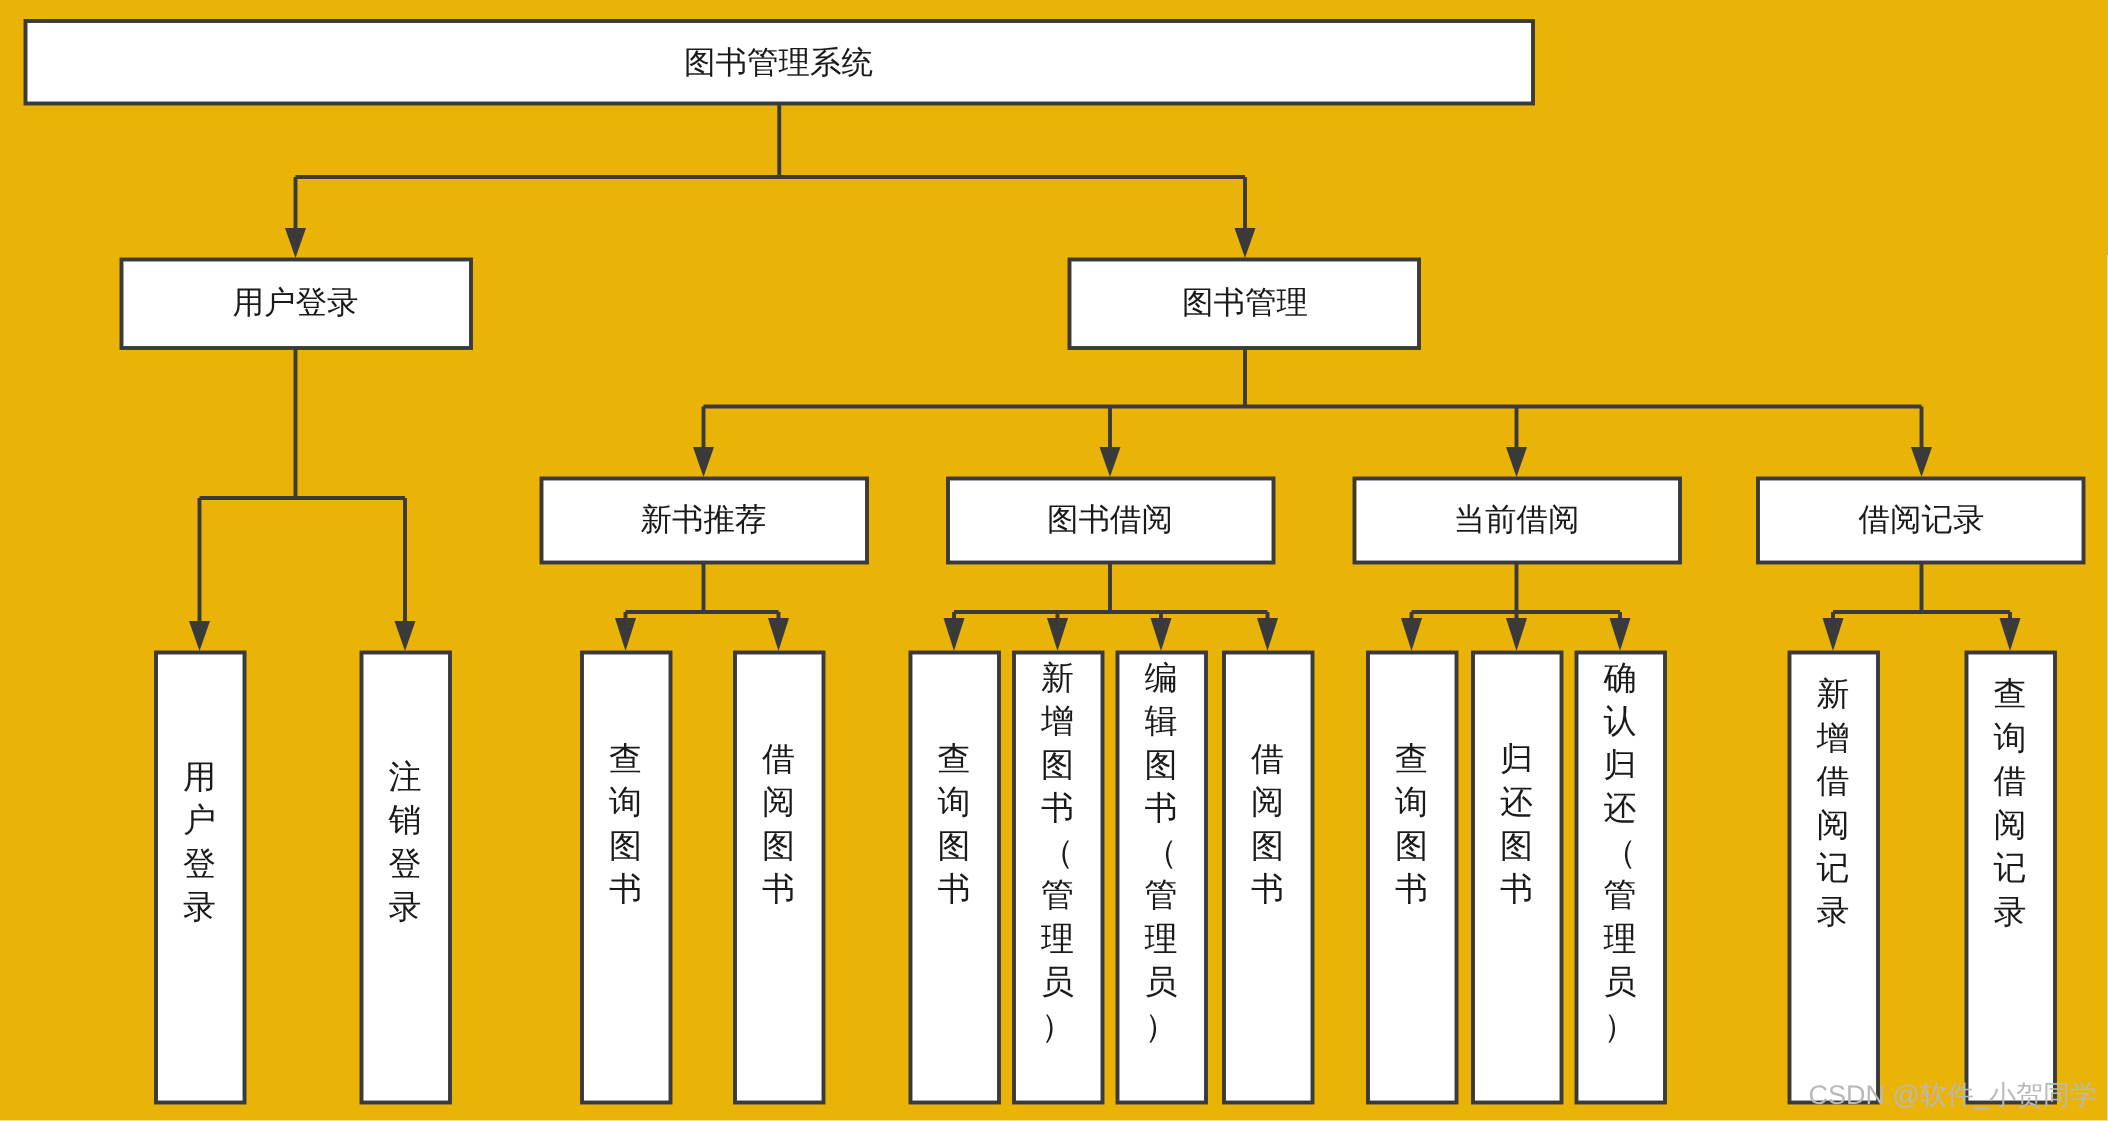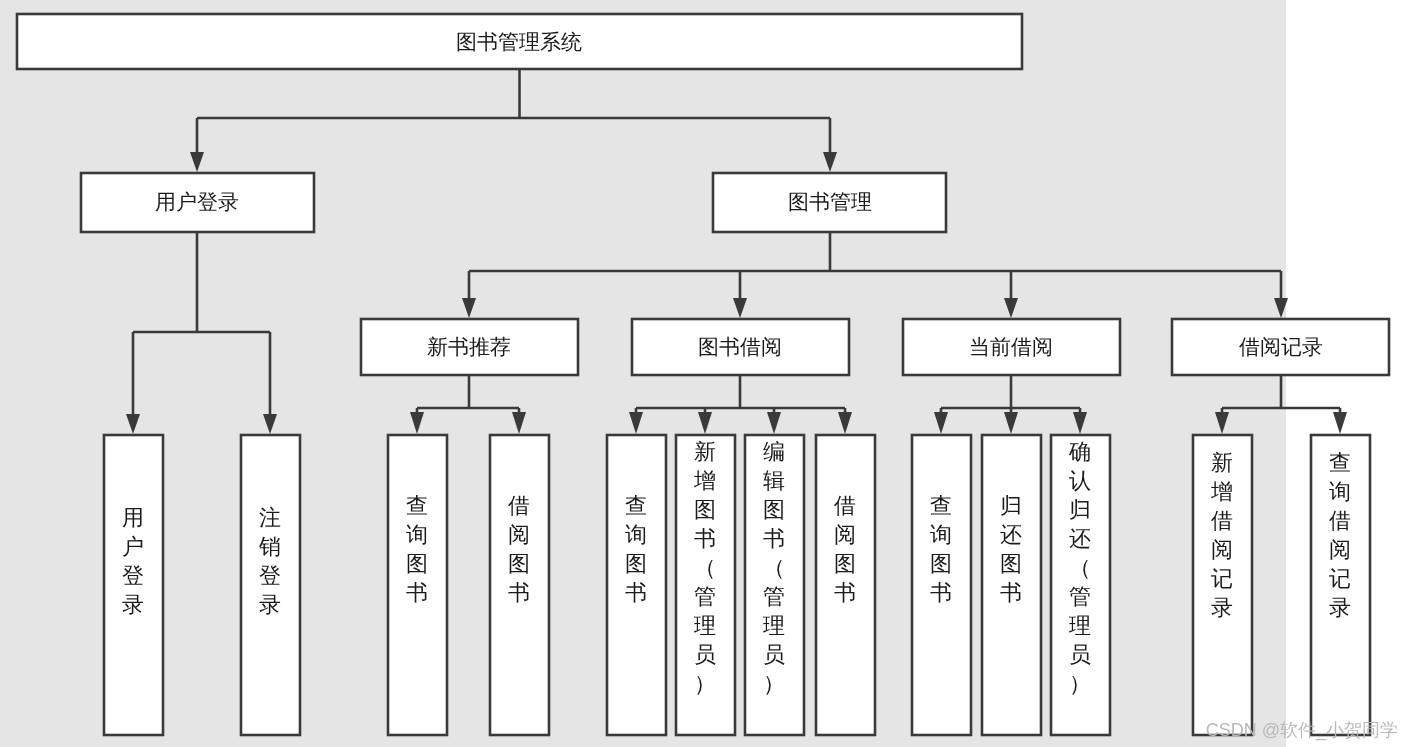--- a/index.html
+++ b/index.html
@@ -8,23 +8,23 @@
     background: #ffffff;
   }
   body {
     width: 1405px;
     height: 747px;
     overflow: hidden;
     font-family: "Liberation Sans", "DejaVu Sans", sans-serif;
   }
   #diagram-root {
     position: relative;
-    width: 1286px;
+    width: 1405px;
     height: 747px;
-    background: #e5e5e5;
+    background: #eab308;
   }
   svg.diagram-canvas {
     position: absolute;
     top: 0;
     left: 0;
     width: 1405px;
     height: 747px;
   }
   .node-box {
     fill: #ffffff;

